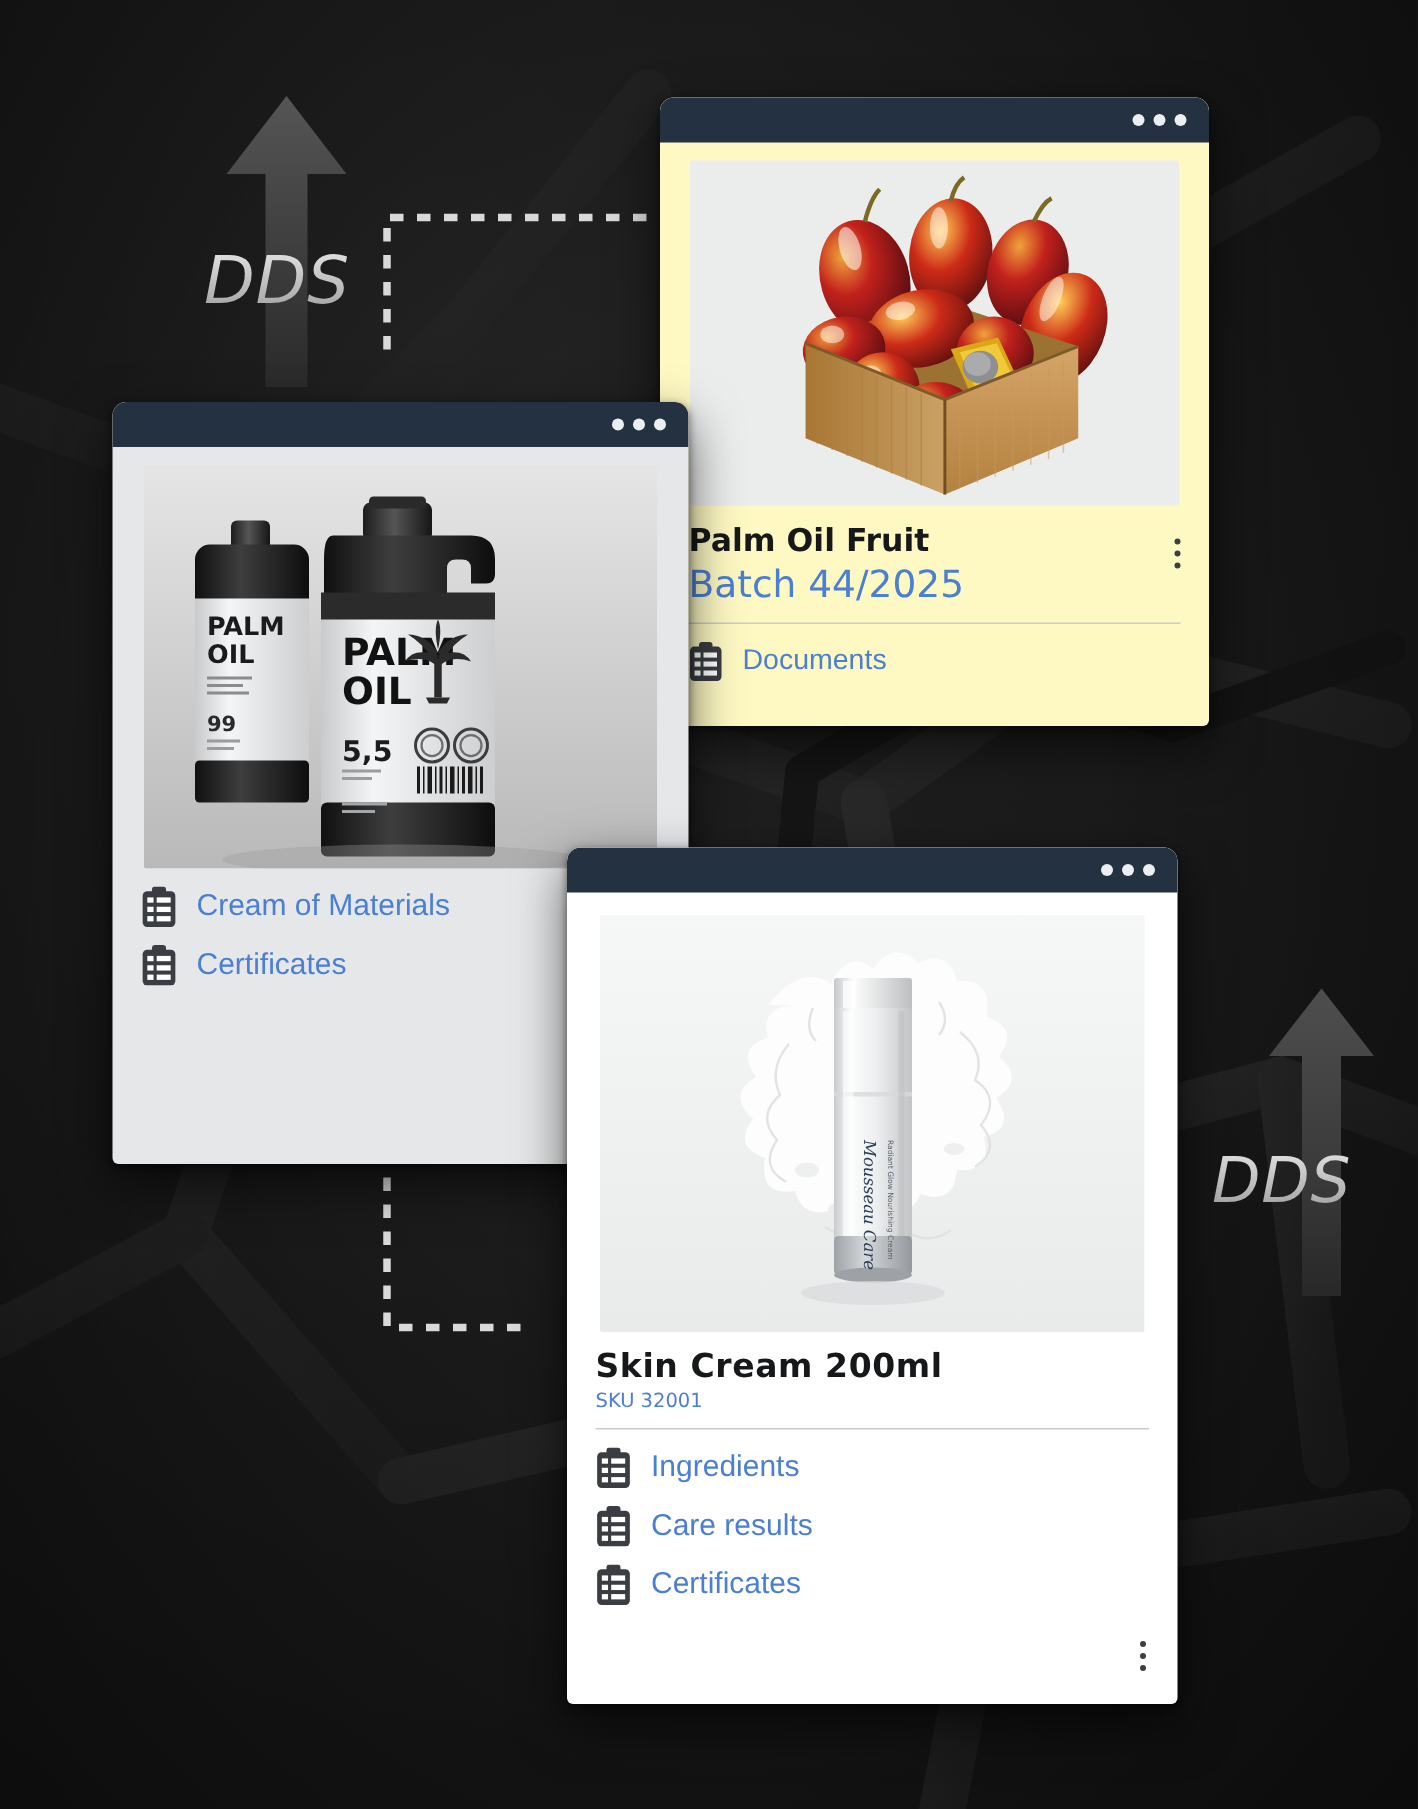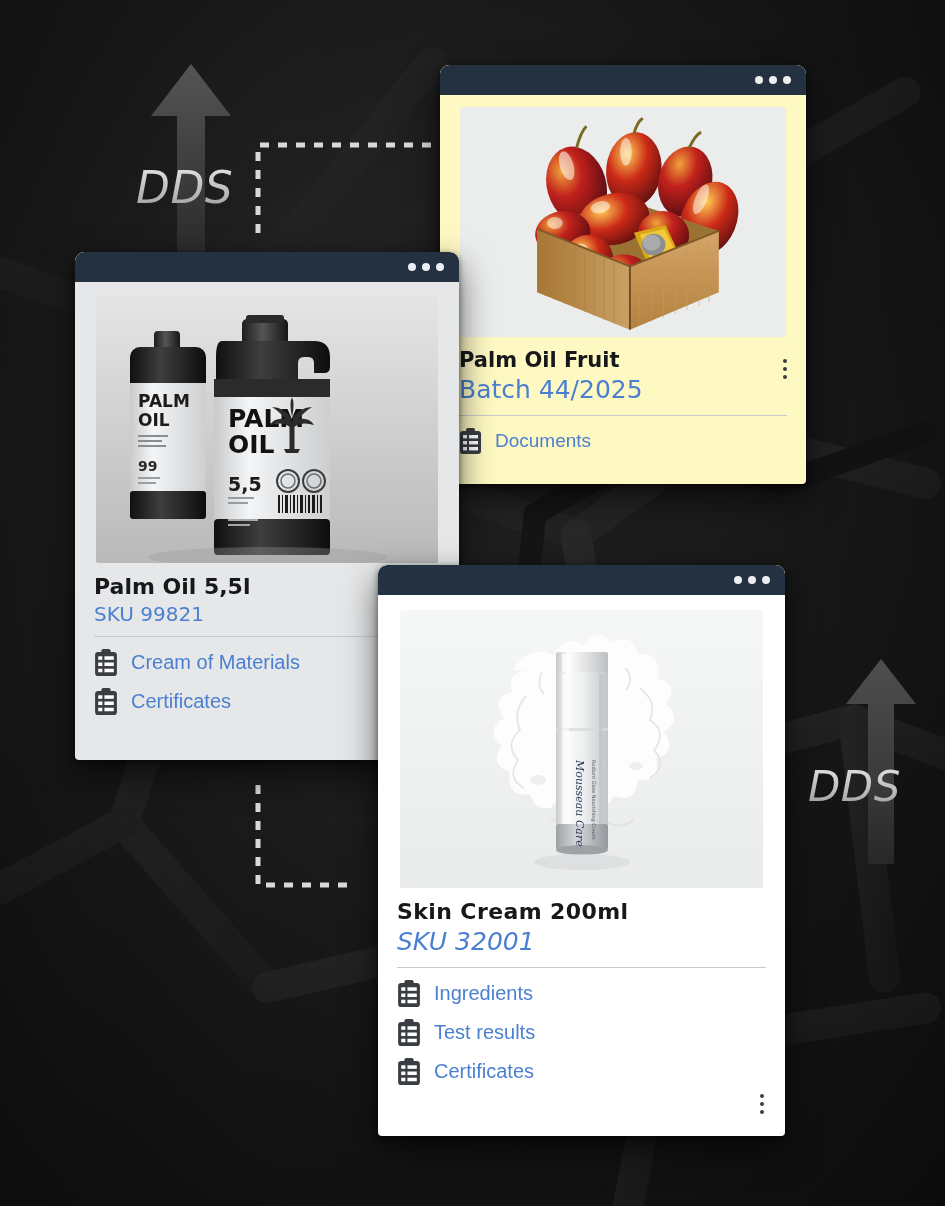--- a/index.html
+++ b/index.html
@@ -97,31 +97,31 @@
 
   
   #card-fruit{left:440px;top:65px;width:366px;height:419px;background:#fef9c3;}
   #card-fruit .card-photo{height:230px;background:#ebecec;margin:12px 20px 0 20px;}
   #card-fruit .card-title{font-size:21px;}
   #card-fruit .card-sub{font-size:25px;}
   #card-fruit .doc-label{font-size:19px;}
   #card-fruit .kebab{right:19px;top:22px;}
 
   
-  #card-oil{left:75px;top:252px;width:384px;height:508px;background:#e6e7e8;}
+  #card-oil{left:75px;top:268px;width:384px;height:508px;background:#e6e7e8;}
   #card-oil .card-photo{height:268px;background:#d9dada;margin:13px 21px 0 21px;}
   #card-oil .card-title{font-size:22px;}
   #card-oil .card-sub{font-size:20px;}
   #card-oil .doc-label{font-size:20px;}
 
   
   #card-cream{left:378px;top:565px;width:407px;height:571px;background:#ffffff;}
   #card-cream .card-photo{height:278px;background:#f2f3f3;margin:15px 22px 0 22px;}
   #card-cream .card-title{font-size:22px;letter-spacing:.4px;}
-  #card-cream .card-sub{font-size:25px;font-style:italic;}
+  #card-cream .card-sub{font-size:13px;}
   #card-cream .doc-label{font-size:20px;}
   #card-cream .kebab{right:21px;bottom:22px;}
 
   
   .photo-svg{width:100%;height:100%;display:block;}
 </style>
 </head>
 <body>
 
 <div class="stage">
@@ -419,25 +419,20 @@
             </g>
             <g fill="#a5a7a9">
               <rect x="132" y="224" width="30" height="2"></rect>
               <rect x="132" y="229" width="22" height="2"></rect>
             </g>
           </g>
           <ellipse cx="172" cy="262" rx="120" ry="10" fill="#9b9b9b" opacity=".35"></ellipse>
         </svg>
       </div>
 
-      <div class="card-text">
-        <div class="card-title">Palm Oil 5,5l</div>
-        <div class="card-sub">SKU 99821</div>
-        <div class="divider"></div>
-      </div>
 
       <div class="doc-list">
         <div class="doc-row">
           <svg class="clip" width="24" height="27" viewBox="0 0 23 26">
             <rect x="7" y="0" width="9" height="5" rx="2" fill="#3a3d41"></rect>
             <rect x="1" y="3" width="21" height="23" rx="3" fill="#3a3d41"></rect>
             <rect x="4" y="7" width="4" height="3.4" fill="#fff"></rect>
               <rect x="10" y="7" width="9" height="3.4" fill="#fff"></rect>
             <rect x="4" y="13" width="4" height="3.4" fill="#fff"></rect>
               <rect x="10" y="13" width="9" height="3.4" fill="#fff"></rect>
@@ -564,21 +559,21 @@
           <svg class="clip" width="24" height="27" viewBox="0 0 23 26">
             <rect x="7" y="0" width="9" height="5" rx="2" fill="#3a3d41"></rect>
             <rect x="1" y="3" width="21" height="23" rx="3" fill="#3a3d41"></rect>
             <rect x="4" y="7" width="4" height="3.4" fill="#fff"></rect>
               <rect x="10" y="7" width="9" height="3.4" fill="#fff"></rect>
             <rect x="4" y="13" width="4" height="3.4" fill="#fff"></rect>
               <rect x="10" y="13" width="9" height="3.4" fill="#fff"></rect>
             <rect x="4" y="19" width="4" height="3.4" fill="#fff"></rect>
               <rect x="10" y="19" width="9" height="3.4" fill="#fff"></rect>
           </svg>
-          <span class="doc-label">Test results</span>
+          <span class="doc-label">Care results</span>
         </div>
         <div class="doc-row">
           <svg class="clip" width="24" height="27" viewBox="0 0 23 26">
             <rect x="7" y="0" width="9" height="5" rx="2" fill="#3a3d41"></rect>
             <rect x="1" y="3" width="21" height="23" rx="3" fill="#3a3d41"></rect>
             <rect x="4" y="7" width="4" height="3.4" fill="#fff"></rect>
               <rect x="10" y="7" width="9" height="3.4" fill="#fff"></rect>
             <rect x="4" y="13" width="4" height="3.4" fill="#fff"></rect>
               <rect x="10" y="13" width="9" height="3.4" fill="#fff"></rect>
             <rect x="4" y="19" width="4" height="3.4" fill="#fff"></rect>

